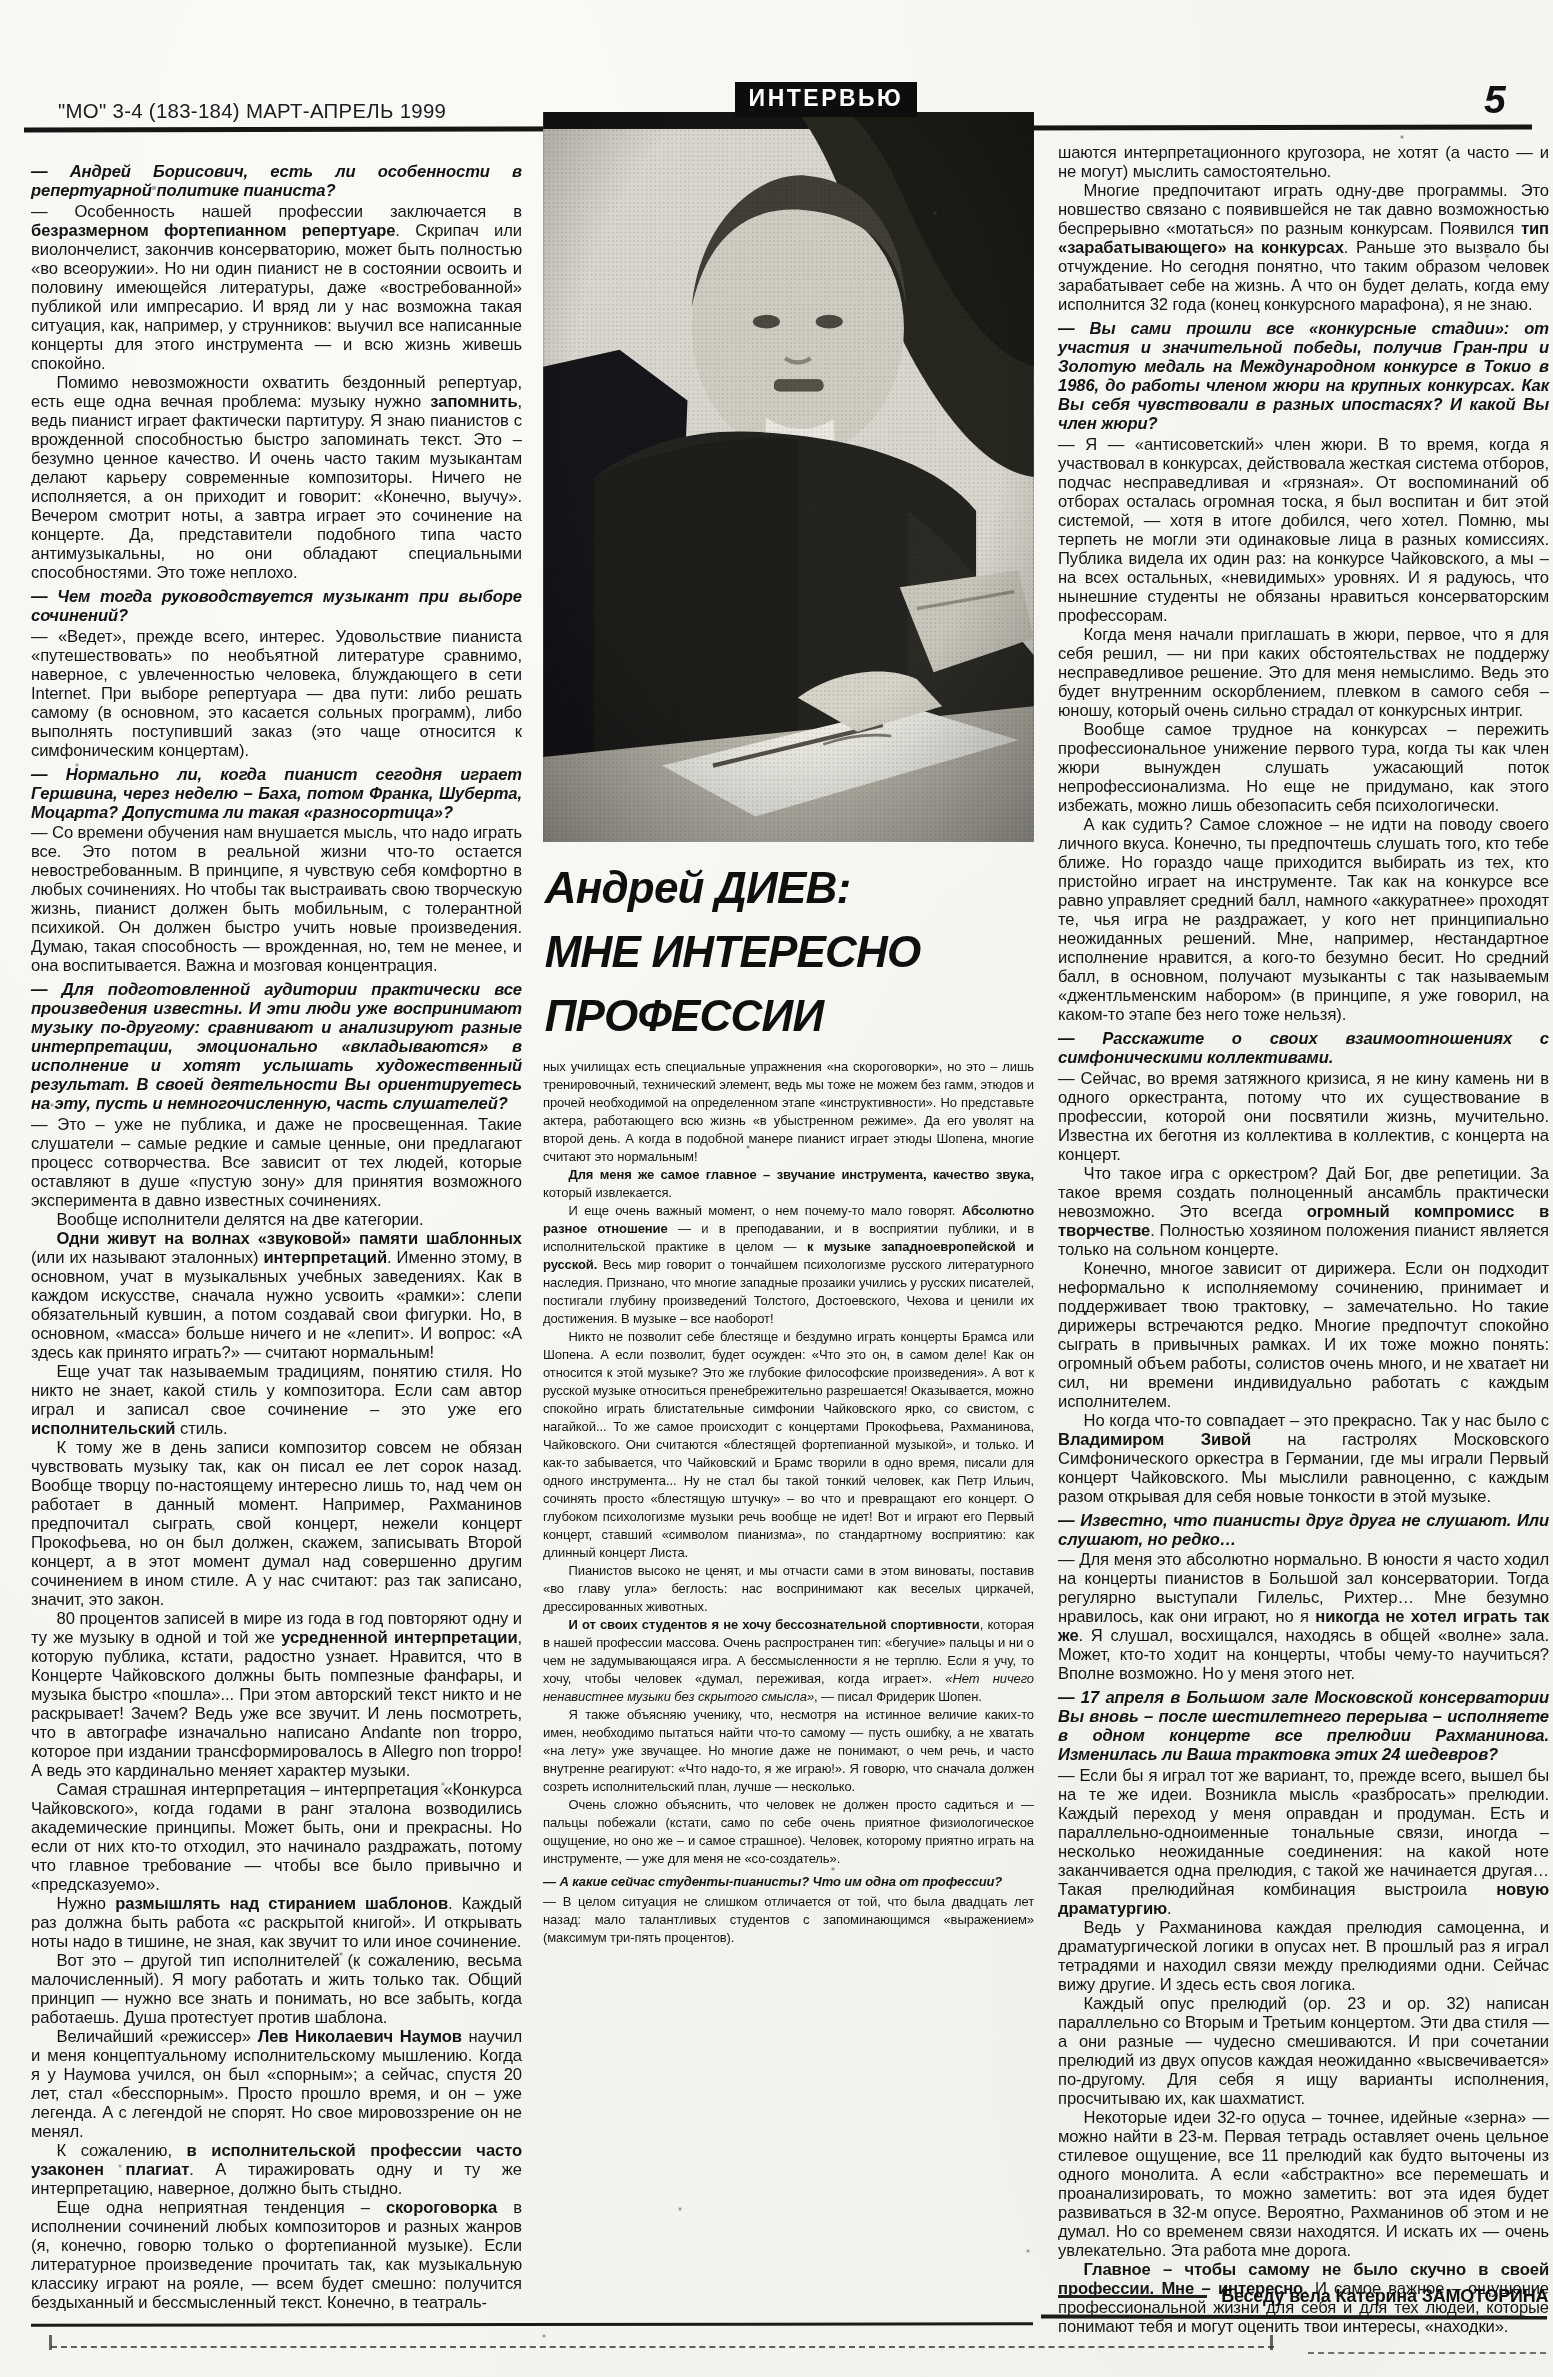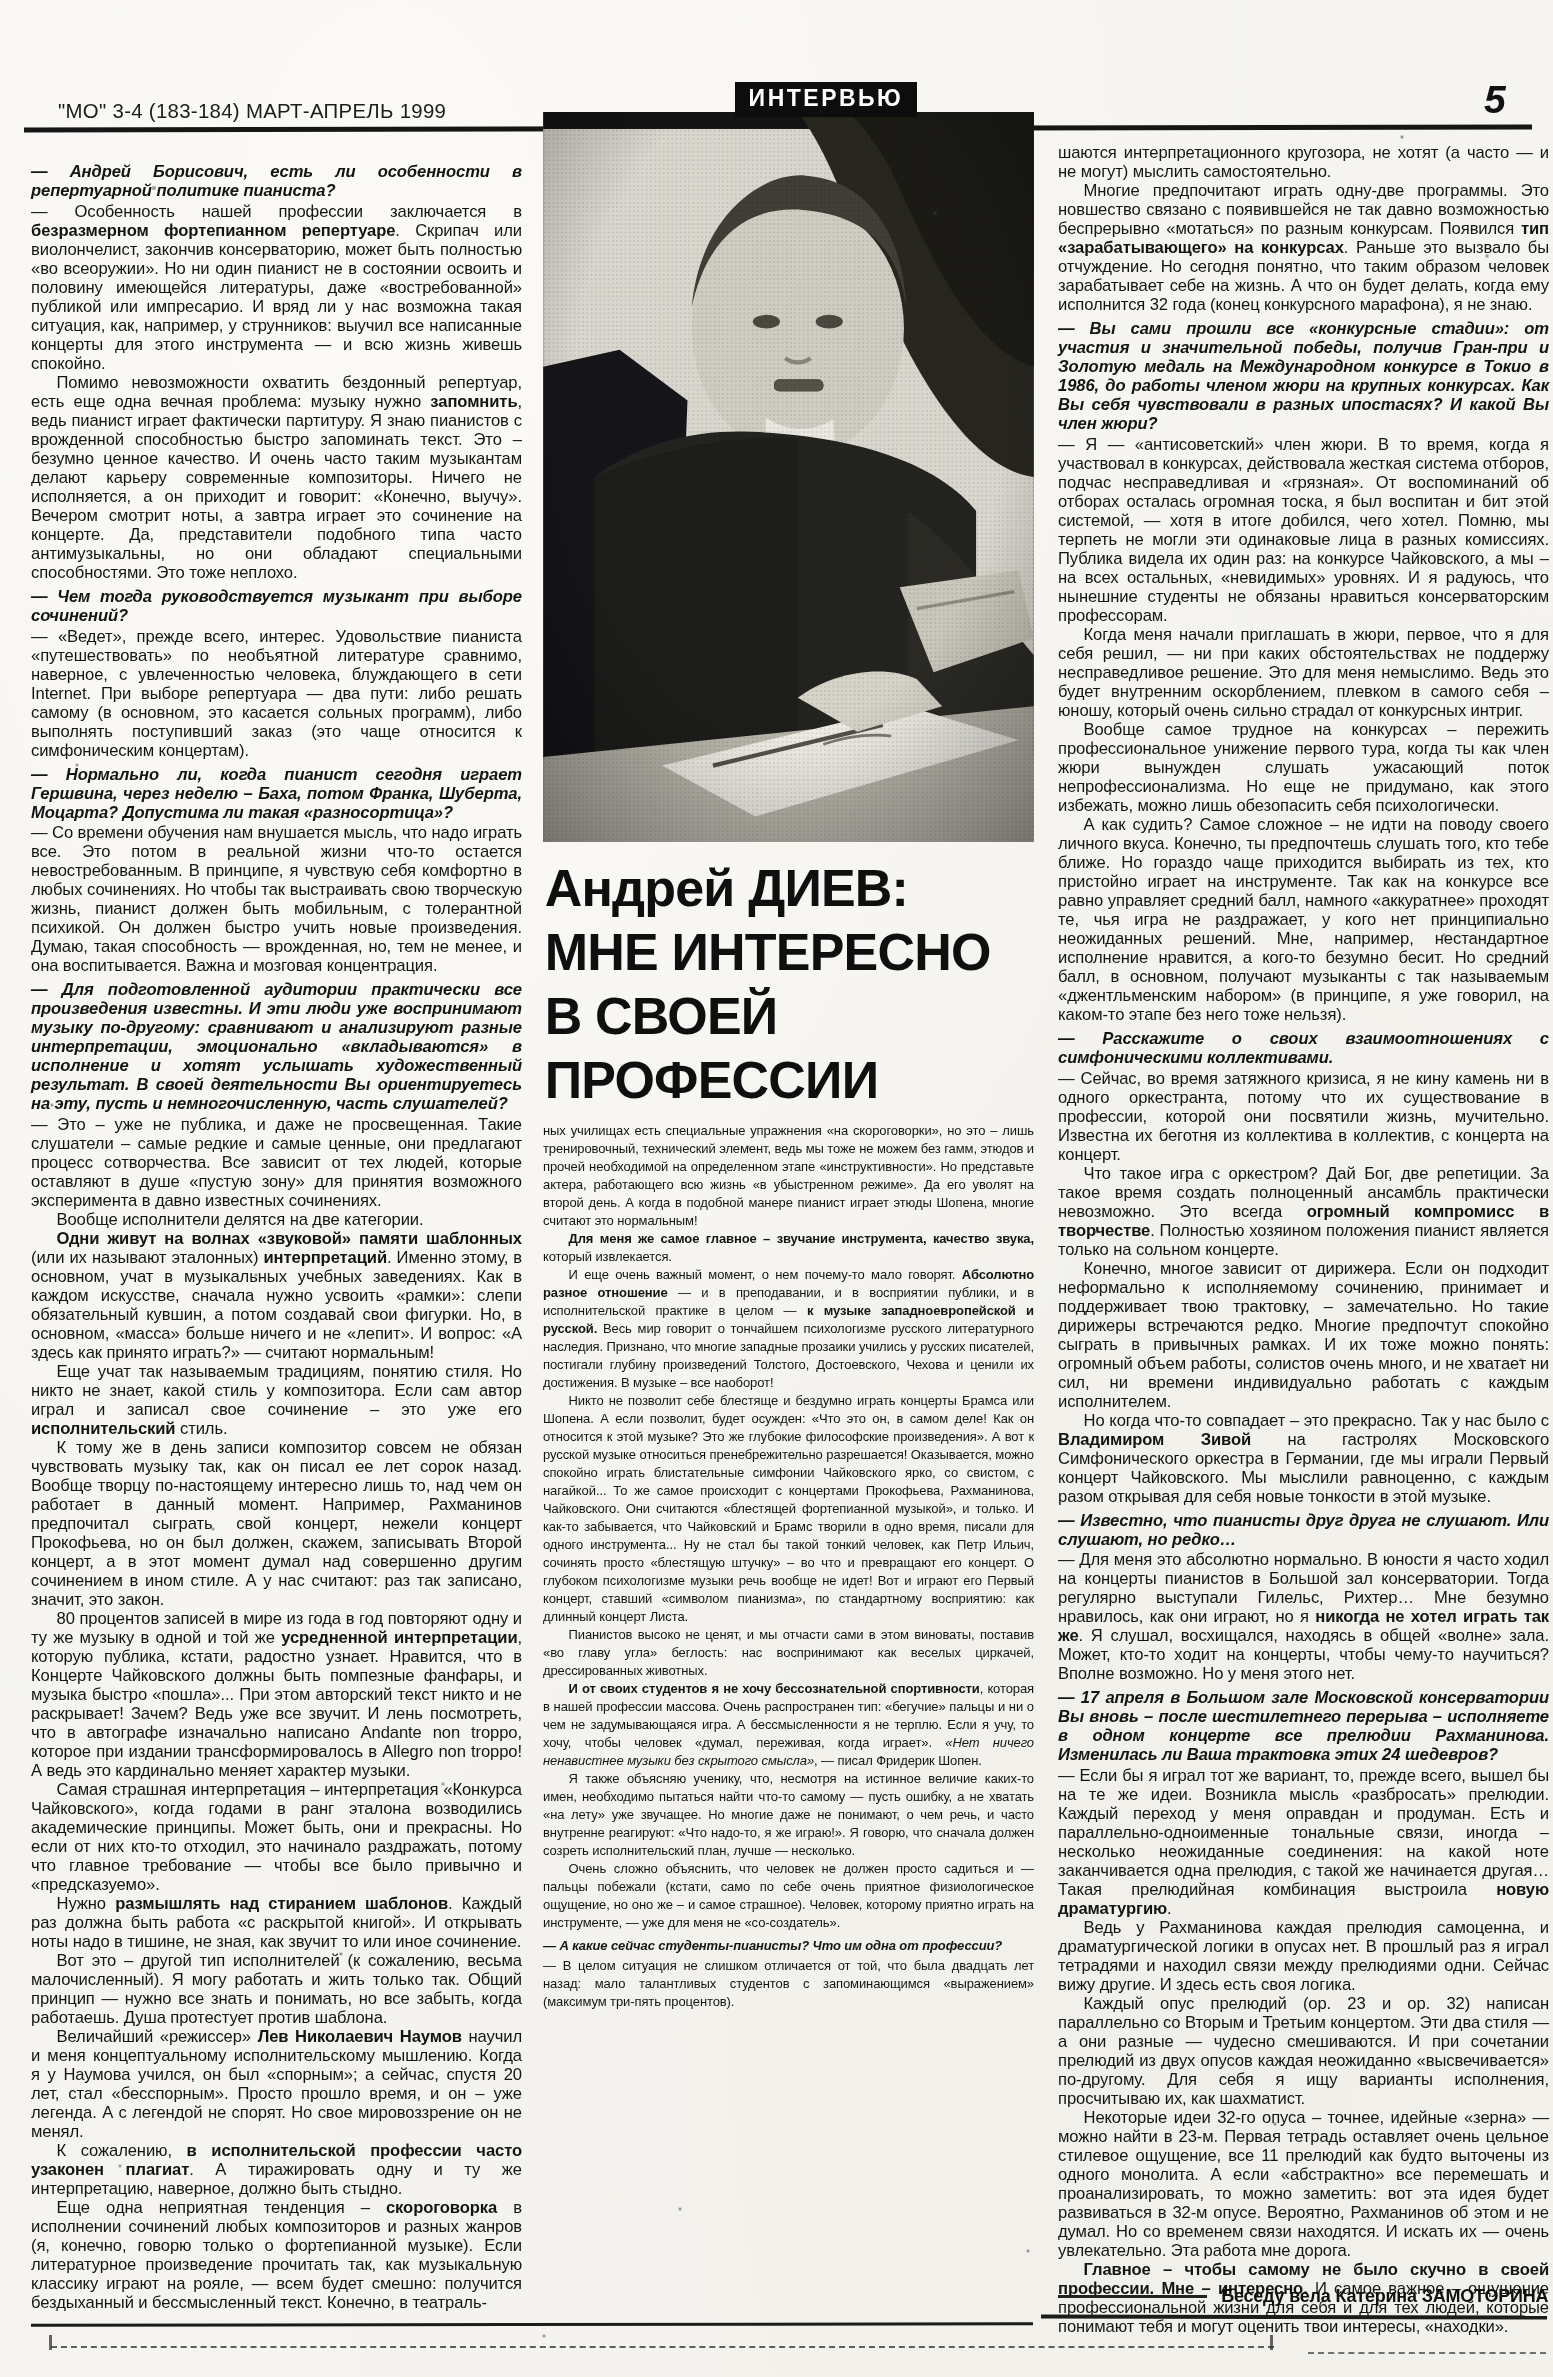--- a/index.html
+++ b/index.html
@@ -26,21 +26,21 @@
   .para.p{text-indent:25.5px;}
   .para.c{text-indent:0;}
   .para.q{font-weight:700;font-style:italic;margin-top:5.1px;margin-bottom:1.7px;}
   .para.a{margin-top:1.7px;}
   .b{font-weight:700;}
   .i{font-style:italic;}
   
   .photo-frame{position:relative;width:491px;height:730px;background:#2a2a28;overflow:hidden;}
   .photo-frame svg{display:block;}
   
-  .headline{margin:13.6px 0 10.2px 1.7px;font-weight:700;font-size:52px;line-height:64px;letter-spacing:-0.8px;color:#0f0f0f;text-align:left;}
+  .headline{margin:13.6px 0 10.2px 1.7px;font-weight:700;font-style:italic;font-size:44px;line-height:64px;letter-spacing:-0.8px;color:#0f0f0f;text-align:left;}
   
   .rule-bottom-leftcenter{position:absolute;left:31px;top:2323px;width:1002px;height:3.4px;background:#1b1b1b;transform:rotate(-0.08deg);}
   .signature-row{position:absolute;left:1058px;top:2286px;width:491px;display:flex;align-items:center;}
   .sig-line{width:149px;height:2.5px;background:#222;margin-right:13.6px;flex:none;}
   .signature-text{flex:1;text-align:center;font-weight:700;font-size:18px;letter-spacing:-0.2px;color:#101010;white-space:nowrap;}
   .rule-bottom-right{position:absolute;left:1041px;top:2315px;width:506px;height:4.2px;background:#1b1b1b;transform:rotate(0.1deg);}
   .dashed-artifact{position:absolute;left:51px;top:2346px;width:1223px;border-top:2.5px dashed #3a3a3a;opacity:.8;}
   .dashed-artifact-right{position:absolute;left:1308px;top:2352px;width:238px;border-top:2.5px dashed #3a3a3a;opacity:.7;}
   .bracket-artifact{position:absolute;left:49px;top:2335px;width:2.5px;height:15.3px;background:#333;opacity:.75;}
   .bracket-artifact-r{position:absolute;left:1270px;top:2335px;width:2.5px;height:15.3px;background:#333;opacity:.75;}
@@ -123,21 +123,20 @@
         <path d="M200,770 L400,722" stroke="#55524a" stroke-width="5" fill="none"></path>
         <path d="M330,745 q40,-14 80,-10" stroke="#7d7a6e" stroke-width="3" fill="none"></path>
         <path d="M300,690 C340,660 400,650 440,668 L470,700 L370,730 Z" fill="#d6d3c8"></path>
         <rect width="578" height="860" fill="url(#ht)" opacity="0.13"></rect>
         <rect width="578" height="860" fill="url(#vig)"></rect>
       </svg>
     </div>
     <div class="headline">
       <div>Андрей ДИЕВ:</div>
       <div>МНЕ ИНТЕРЕСНО</div>
-      <div>В СВОЕЙ</div>
       <div>ПРОФЕССИИ</div>
     </div>
     <div class="col-center-paras" id="col-center-paras">
         <p class="para c"><span>ных училищах есть специальные упражнения «на скороговорки», но это – лишь тренировочный, технический элемент, ведь мы тоже не можем без гамм, этюдов и прочей необходимой на определенном этапе «инструктивности». Но представьте актера, работающего всю жизнь «в убыстренном режиме». Да его уволят на второй день. А когда в подобной манере пианист играет этюды Шопена, многие считают это нормальным!</span></p>
         <p class="para p"><span class="b">Для меня же самое главное – звучание инструмента, качество звука,</span><span> который извлекается.</span></p>
         <p class="para p"><span>И еще очень важный момент, о нем почему-то мало говорят. </span><span class="b">Абсолютно разное отношение</span><span> — и в преподавании, и в восприятии публики, и в исполнительской практике в целом — </span><span class="b">к музыке западноевропейской и русской.</span><span> Весь мир говорит о тончайшем психологизме русского литературного наследия. Признано, что многие западные прозаики учились у русских писателей, постигали глубину произведений Толстого, Достоевского, Чехова и ценили их достижения. В музыке – все наоборот!</span></p>
         <p class="para p"><span>Никто не позволит себе блестяще и бездумно играть концерты Брамса или Шопена. А если позволит, будет осужден: «Что это он, в самом деле! Как он относится к этой музыке? Это же глубокие философские произведения». А вот к русской музыке относиться пренебрежительно разрешается! Оказывается, можно спокойно играть блистательные симфонии Чайковского ярко, со свистом, с нагайкой... То же самое происходит с концертами Прокофьева, Рахманинова, Чайковского. Они считаются «блестящей фортепианной музыкой», и только. И как-то забывается, что Чайковский и Брамс творили в одно время, писали для одного инструмента... Ну не стал бы такой тонкий человек, как Петр Ильич, сочинять просто «блестящую штучку» – во что и превращают его концерт. О глубоком психологизме музыки речь вообще не идет! Вот и играют его Первый концерт, ставший «символом пианизма», по стандартному восприятию: как длинный концерт Листа.</span></p>
         <p class="para p"><span>Пианистов высоко не ценят, и мы отчасти сами в этом виноваты, поставив «во главу угла» беглость: нас воспринимают как веселых циркачей, дрессированных животных.</span></p>
         <p class="para p"><span class="b">И от своих студентов я не хочу бессознательной спортивности</span><span>, которая в нашей профессии массова. Очень распространен тип: «бегучие» пальцы и ни о чем не задумывающаяся игра. А бессмысленности я не терплю. Если я учу, то хочу, чтобы человек «думал, переживая, когда играет». </span><span class="i">«Нет ничего ненавистнее музыки без скрытого смысла»</span><span>, — писал Фридерик Шопен.</span></p>
         <p class="para p"><span>Я также объясняю ученику, что, несмотря на истинное величие каких-то имен, необходимо пытаться найти что-то самому — пусть ошибку, а не хватать «на лету» уже звучащее. Но многие даже не понимают, о чем речь, и часто внутренне реагируют: «Что надо-то, я же играю!». Я говорю, что сначала должен созреть исполнительский план, лучше — несколько.</span></p>

